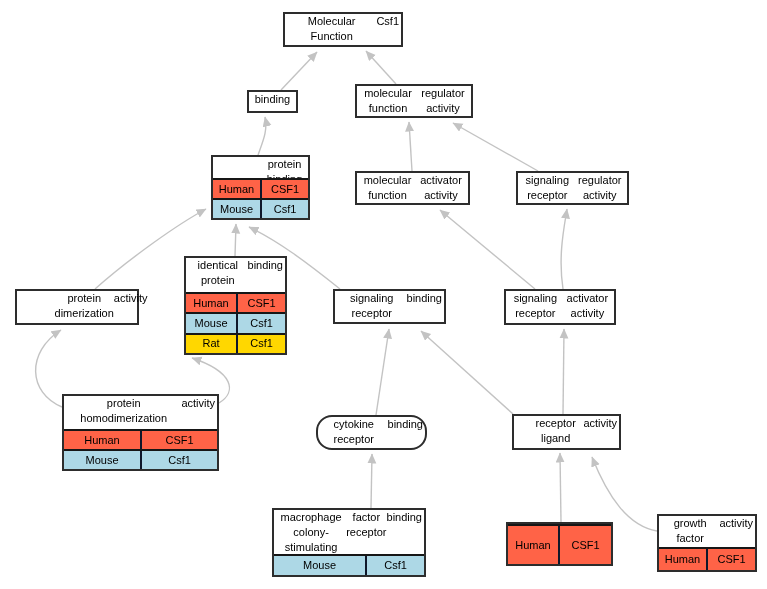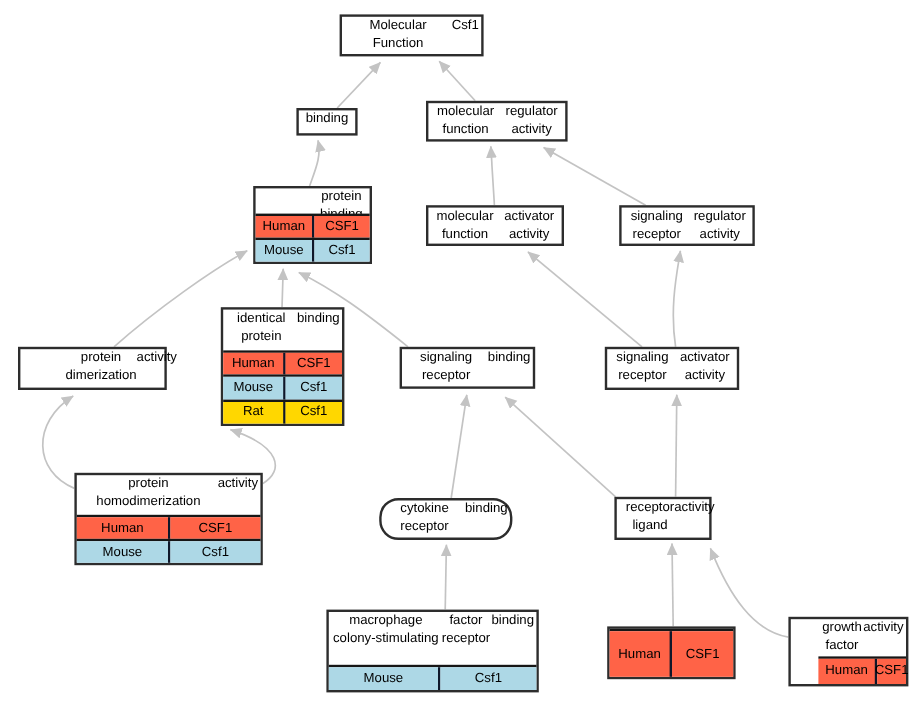--- a/index.html
+++ b/index.html
@@ -142,44 +142,44 @@
         <div class="cell species" style="width: 78px; background: rgb(173, 216, 230);">Mouse</div>
         <div class="cell gene" style="background: rgb(173, 216, 230);">Csf1</div>
       </div>
     </div>
     <div class="node plain" style="left: 316px; top: 415px; width: 111px; height: 35px; border-radius: 16px;">
       <div class="title">
         <div>cytokine receptor</div>
         <div>binding</div>
       </div>
     </div>
-    <div class="node plain" style="left: 512px; top: 414px; width: 81px; height: 36px; padding-left: 12px;">
+    <div class="node plain" style="left: 512px; top: 414px; width: 109px; height: 36px; padding-left: 12px;">
       <div class="title">
         <div>receptor ligand</div>
         <div>activity</div>
       </div>
     </div>
-    <div class="node tbl" style="left: 272px; top: 508px; width: 177px; height: 69px;">
+    <div class="node tbl" style="left: 272px; top: 508px; width: 154px; height: 69px;">
       <div class="title" style="height: 44px;">
         <div>macrophage colony-stimulating</div>
         <div>factor receptor</div>
         <div>binding</div>
       </div>
       <div class="row">
         <div class="cell species" style="width: 93px; background: rgb(173, 216, 230);">Mouse</div>
         <div class="cell gene" style="background: rgb(173, 216, 230);">Csf1</div>
       </div>
     </div>
     <div class="node tbl" style="left: 506px; top: 522px; width: 107px; height: 44px;">
       <div class="row">
         <div class="cell species" style="width: 52px; background: rgb(255, 99, 71);">Human</div>
         <div class="cell gene" style="background: rgb(255, 99, 71);">CSF1</div>
       </div>
     </div>
-    <div class="node tbl" style="left: 657px; top: 514px; width: 100px; height: 58px; padding-left: 23px;">
+    <div class="node tbl" style="left: 657px; top: 514px; width: 100px; height: 58px;">
       <div class="title" style="height: 31px;">
         <div>growth factor</div>
         <div>activity</div>
       </div>
       <div class="row">
         <div class="cell species" style="width: 49px; background: rgb(255, 99, 71);">Human</div>
         <div class="cell gene" style="background: rgb(255, 99, 71);">CSF1</div>
       </div>
     </div>
   </div>

